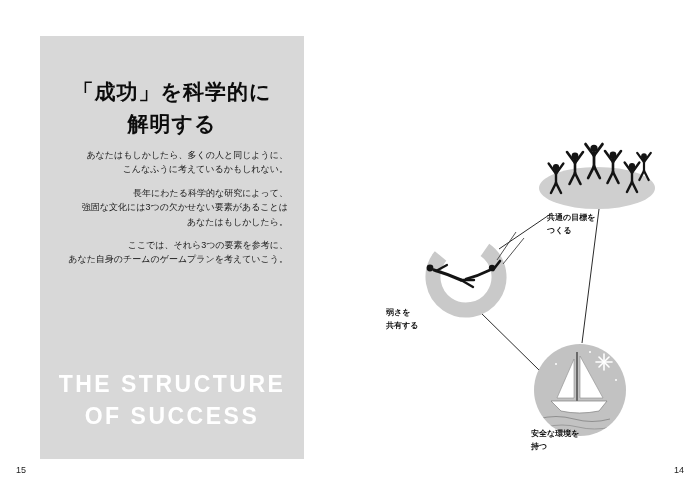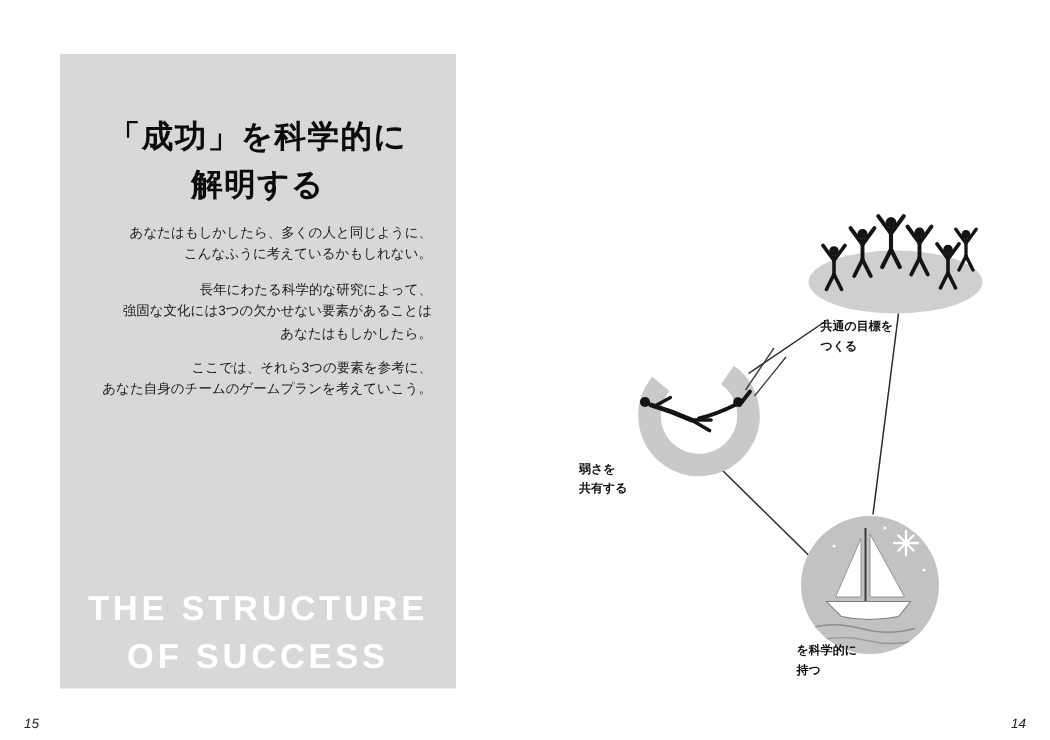--- a/index.html
+++ b/index.html
@@ -14,24 +14,24 @@
     position:absolute;left:40px;top:36px;width:264px;height:423px;
     background:#d8d8d8;
   }
   .title{
     margin:40px 10px 0 10px;text-align:center;font-weight:bold;
     font-size:21px;line-height:1.5;color:#0c0c0c;letter-spacing:1px;
   }
   .body-text{margin-top:8px;padding:0 16px;text-align:right;font-size:9px;color:#1b1b1b;}
   .para{margin:9px 0;line-height:1.6;}
   .footer-en{
-    position:absolute;left:0;right:0;bottom:6px;text-align:center;
+    position:absolute;left:0;right:0;bottom:27px;text-align:center;
     color:#ffffff;font-weight:bold;font-size:23px;line-height:1.4;letter-spacing:2.5px;
   }
-  .page-num{position:absolute;bottom:6px;font-size:9px;color:#222;font-style:italic;}
+  .page-num{position:absolute;bottom:18px;font-size:9px;color:#222;}
   .pn-left{left:16px;}
   .pn-right{right:16px;margin-top:14px;}
 
   
   .diagram-svg{position:absolute;left:0;top:0;pointer-events:none;}
   .diagram-label{
     position:absolute;font-size:8px;font-weight:bold;line-height:1.6;color:#101010;
   }
   .label-safe{left:547px;top:212px;}
   .label-weak{left:386px;top:307px;}
@@ -129,16 +129,16 @@
         <circle cx="590" cy="352" r="1" fill="#ffffff"></circle>
         <circle cx="616" cy="380" r="1" fill="#ffffff"></circle>
       </g>
     </g>
   </svg>
 
   <div class="diagram-label label-safe ml">共通の目標を
 つくる</div>
   <div class="diagram-label label-weak ml">弱さを
 共有する</div>
-  <div class="diagram-label label-goal ml">を科学的に
+  <div class="diagram-label label-goal ml">安全な環境を
 持つ</div>
 
 </div>
 
 </body></html>

